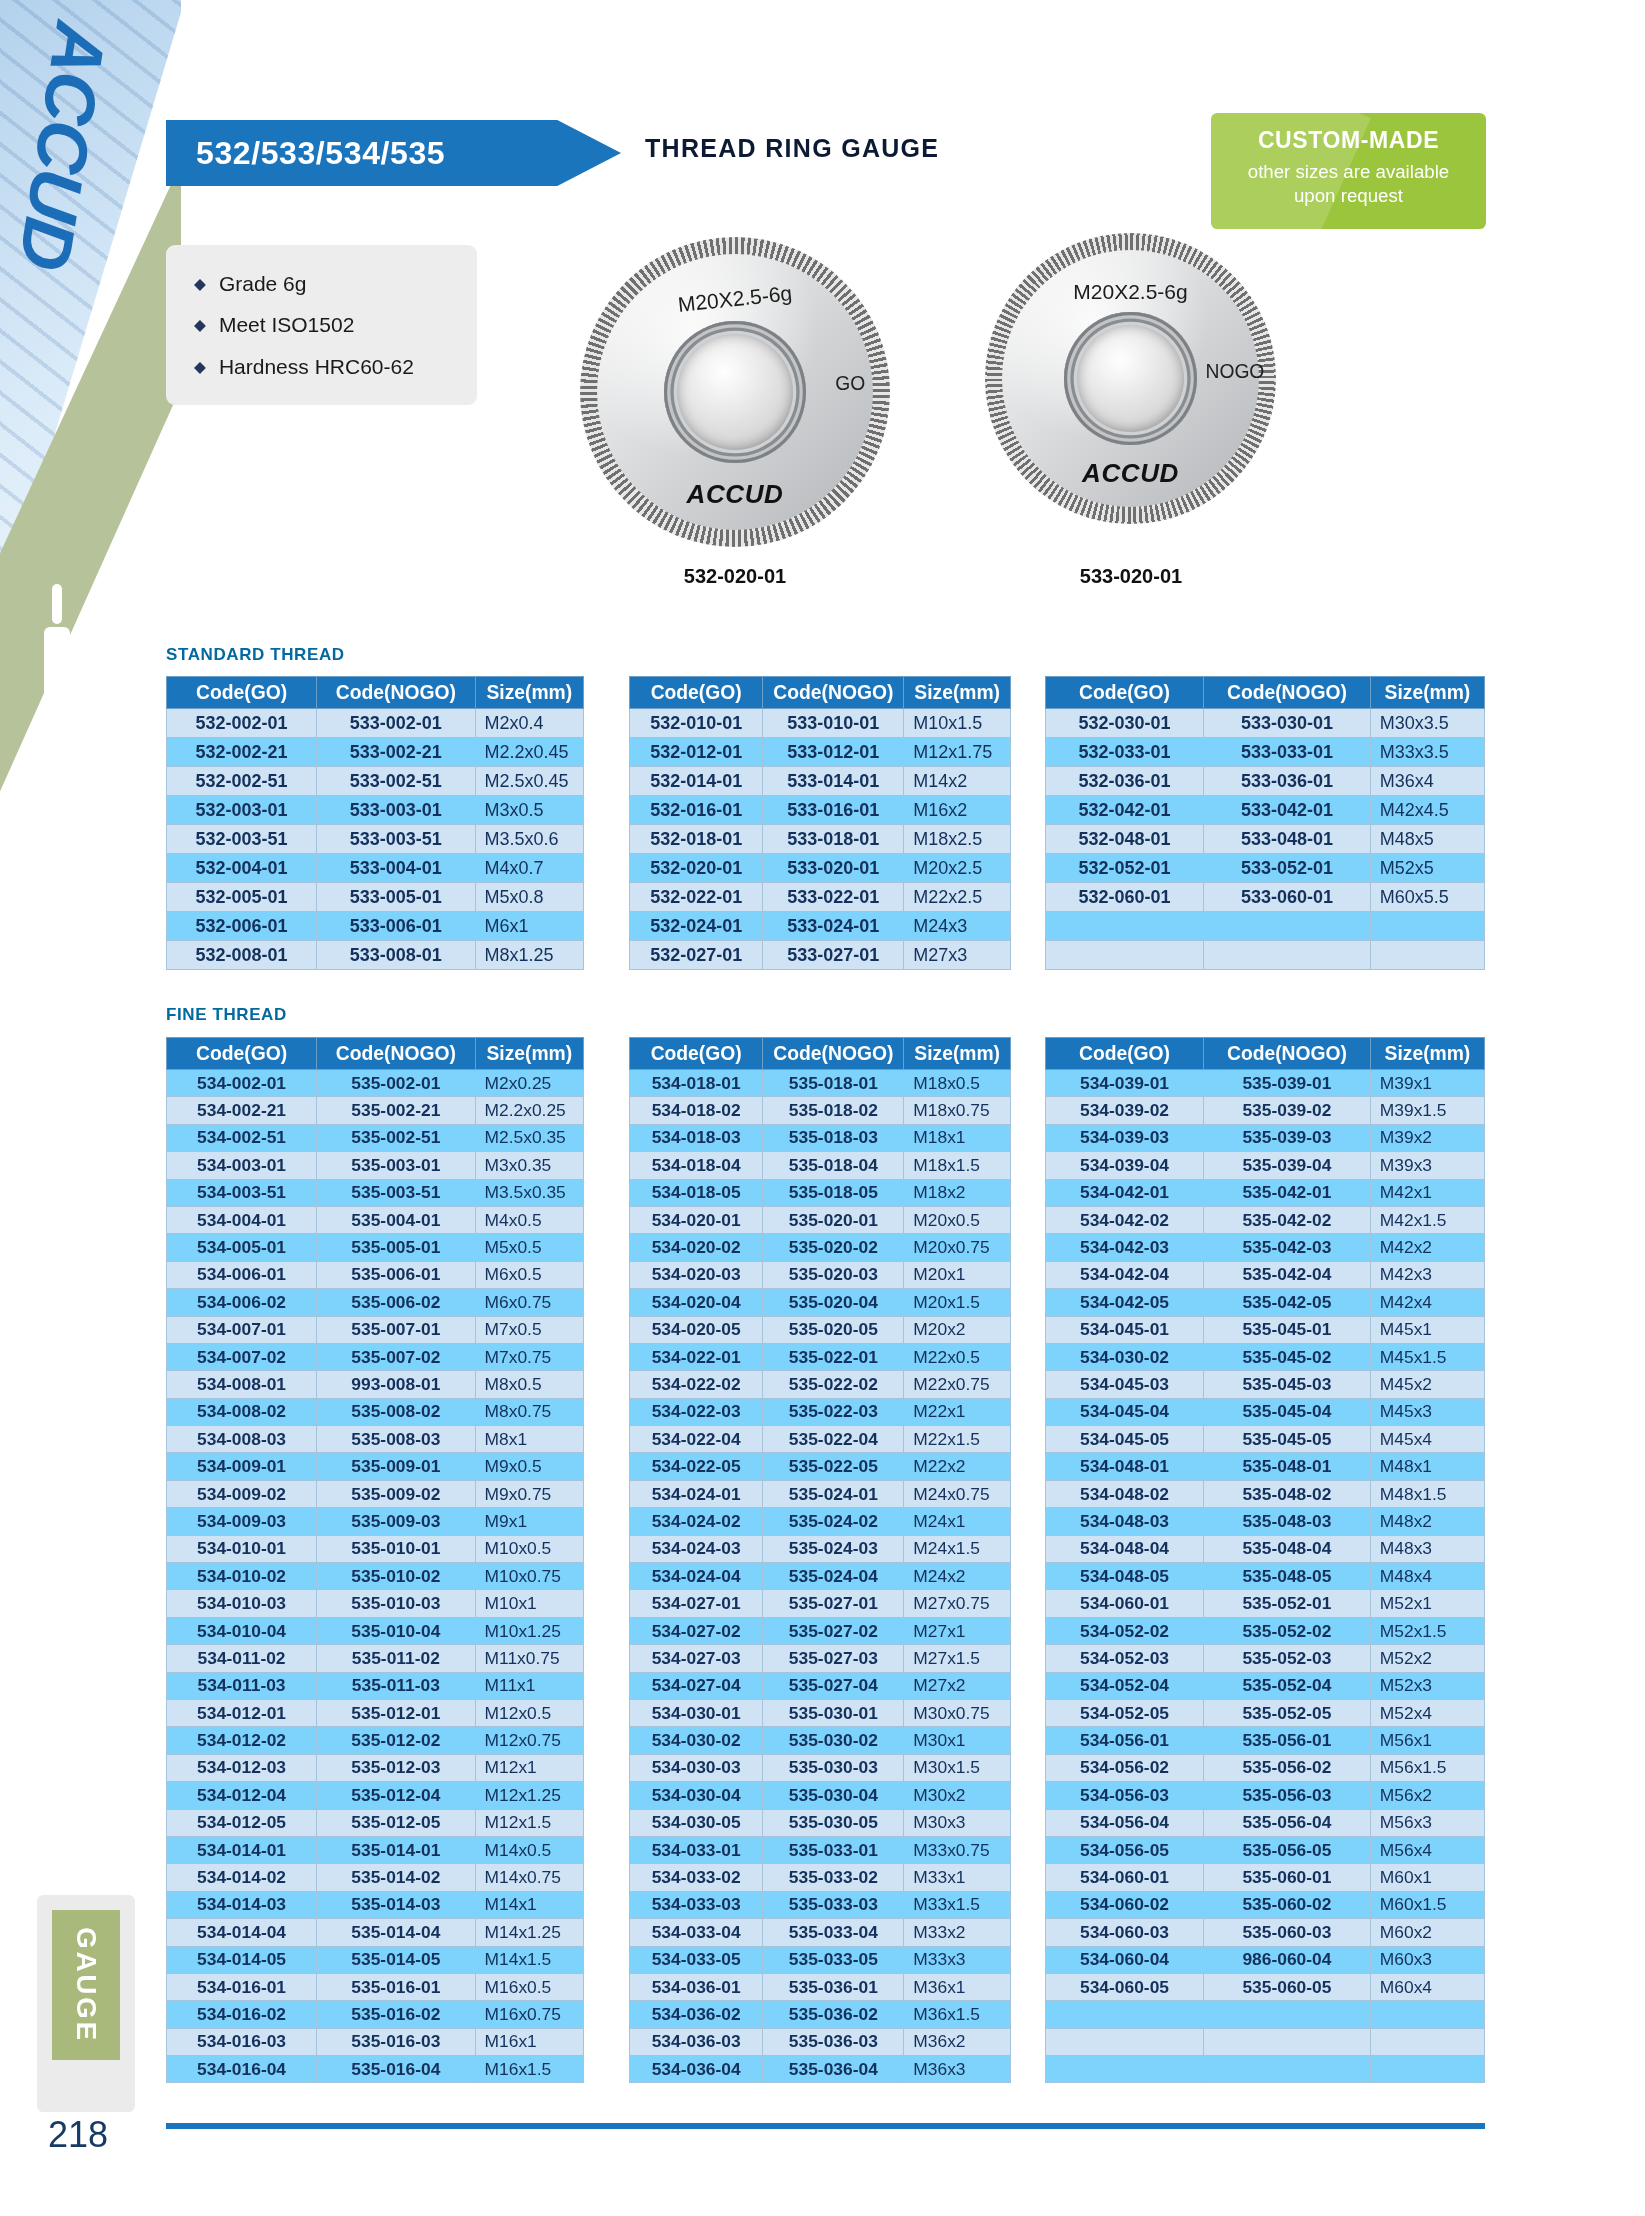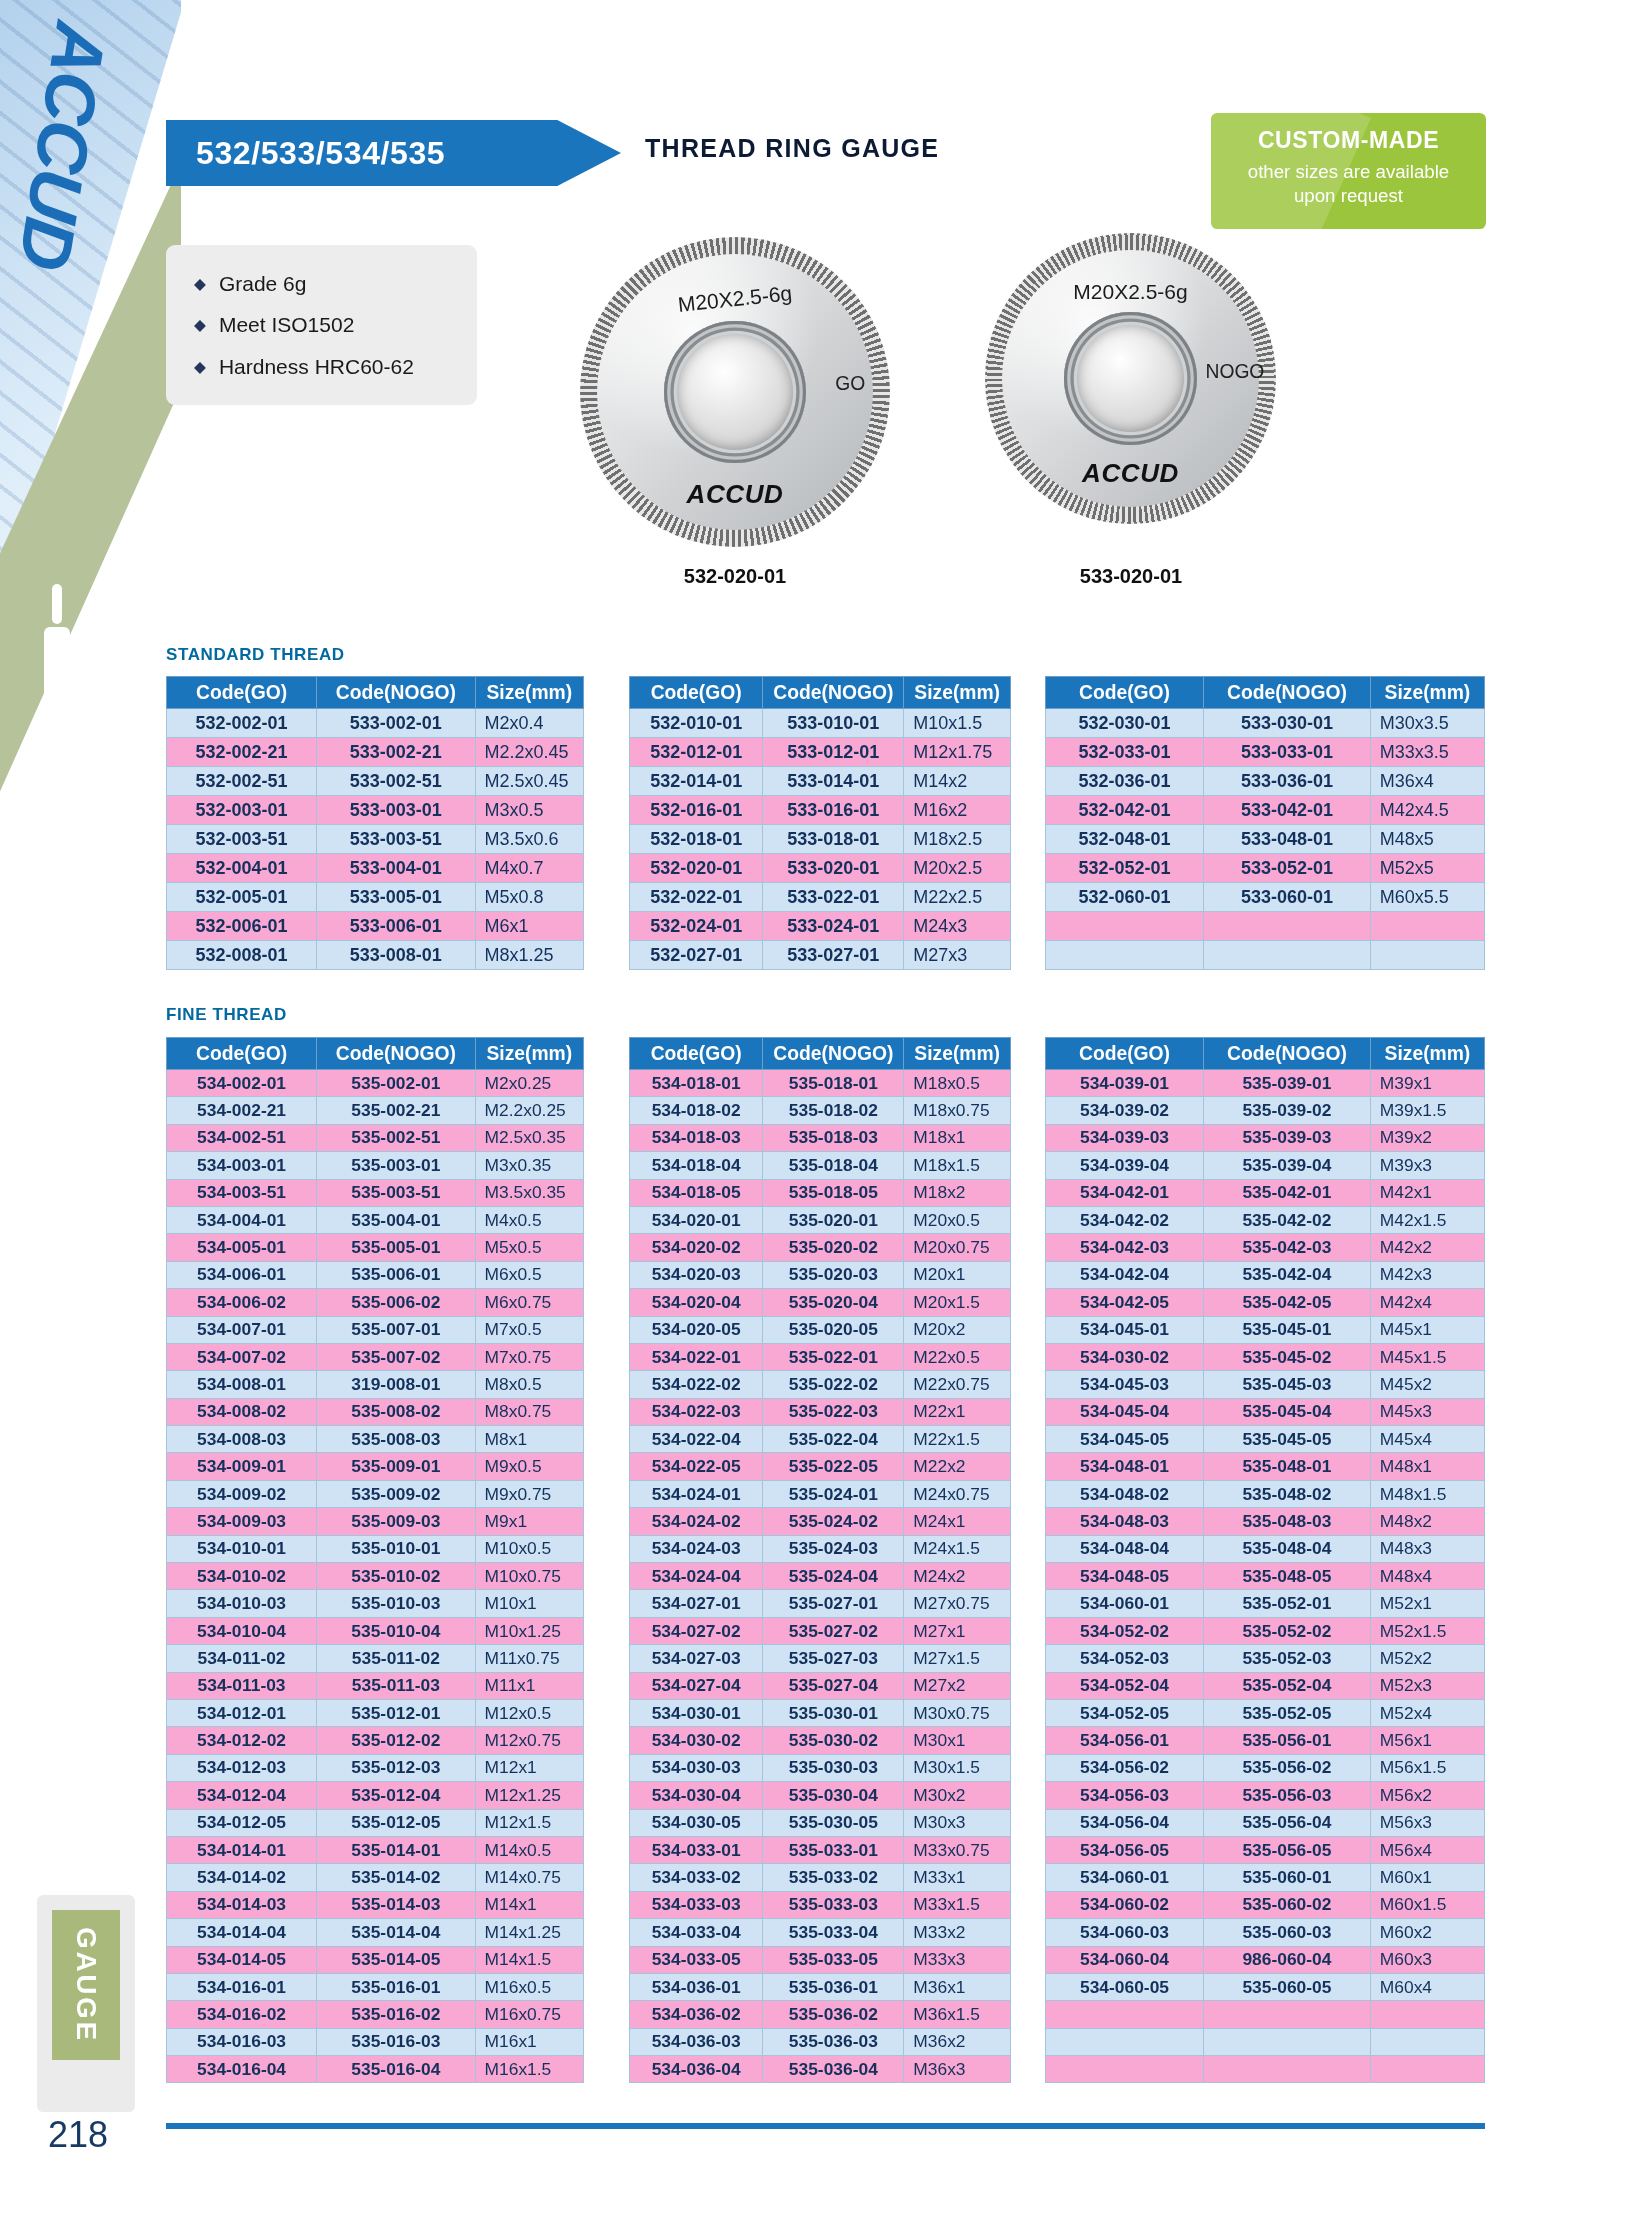--- a/index.html
+++ b/index.html
@@ -76,21 +76,21 @@
     font-style:italic;font-size:26px;color:#111;letter-spacing:0.6px;}
   .caption{font-size:20px;font-weight:bold;color:#111;width:168px;text-align:center;}
   .cap1{left:651px;top:565px;}
   .cap2{left:1047px;top:565px;}
 
   
   .sec-title{font-size:17px;font-weight:bold;color:#0369a1;letter-spacing:0.6px;}
   .sec-std{left:166px;top:645px;}
   .sec-fine{left:166px;top:1005px;}
 
-  table.tbl{position:absolute;border-collapse:collapse;table-layout:fixed;background:#f9a8d4;}
+  table.tbl{position:absolute;border-collapse:collapse;table-layout:fixed;background:#7dd3fc;}
   .t-std1{left:166px;top:676px;width:418px;}
   .t-std2{left:629px;top:676px;width:382px;}
   .t-std3{left:1045px;top:676px;width:440px;}
   .t-fine1{left:166px;top:1037px;width:418px;}
   .t-fine2{left:629px;top:1037px;width:382px;}
   .t-fine3{left:1045px;top:1037px;width:440px;}
 
   .tbl th{background:#1b75bc;color:#fff;font-size:19.3px;font-weight:bold;height:31px;
     border:0.6px solid #6f9ec7;padding:0 2.6px;white-space:nowrap;overflow:hidden;}
   .tbl td{font-size:18px;color:#14315c;height:28px;text-align:center;
@@ -408,21 +408,21 @@
         <td class="code">535-007-01</td>
         <td class="size">M7x0.5</td>
       </tr>
       <tr>
         <td class="code">534-007-02</td>
         <td class="code">535-007-02</td>
         <td class="size">M7x0.75</td>
       </tr>
       <tr>
         <td class="code">534-008-01</td>
-        <td class="code">319-008-01</td>
+        <td class="code">993-008-01</td>
         <td class="size">M8x0.5</td>
       </tr>
       <tr>
         <td class="code">534-008-02</td>
         <td class="code">535-008-02</td>
         <td class="size">M8x0.75</td>
       </tr>
       <tr>
         <td class="code">534-008-03</td>
         <td class="code">535-008-03</td>

